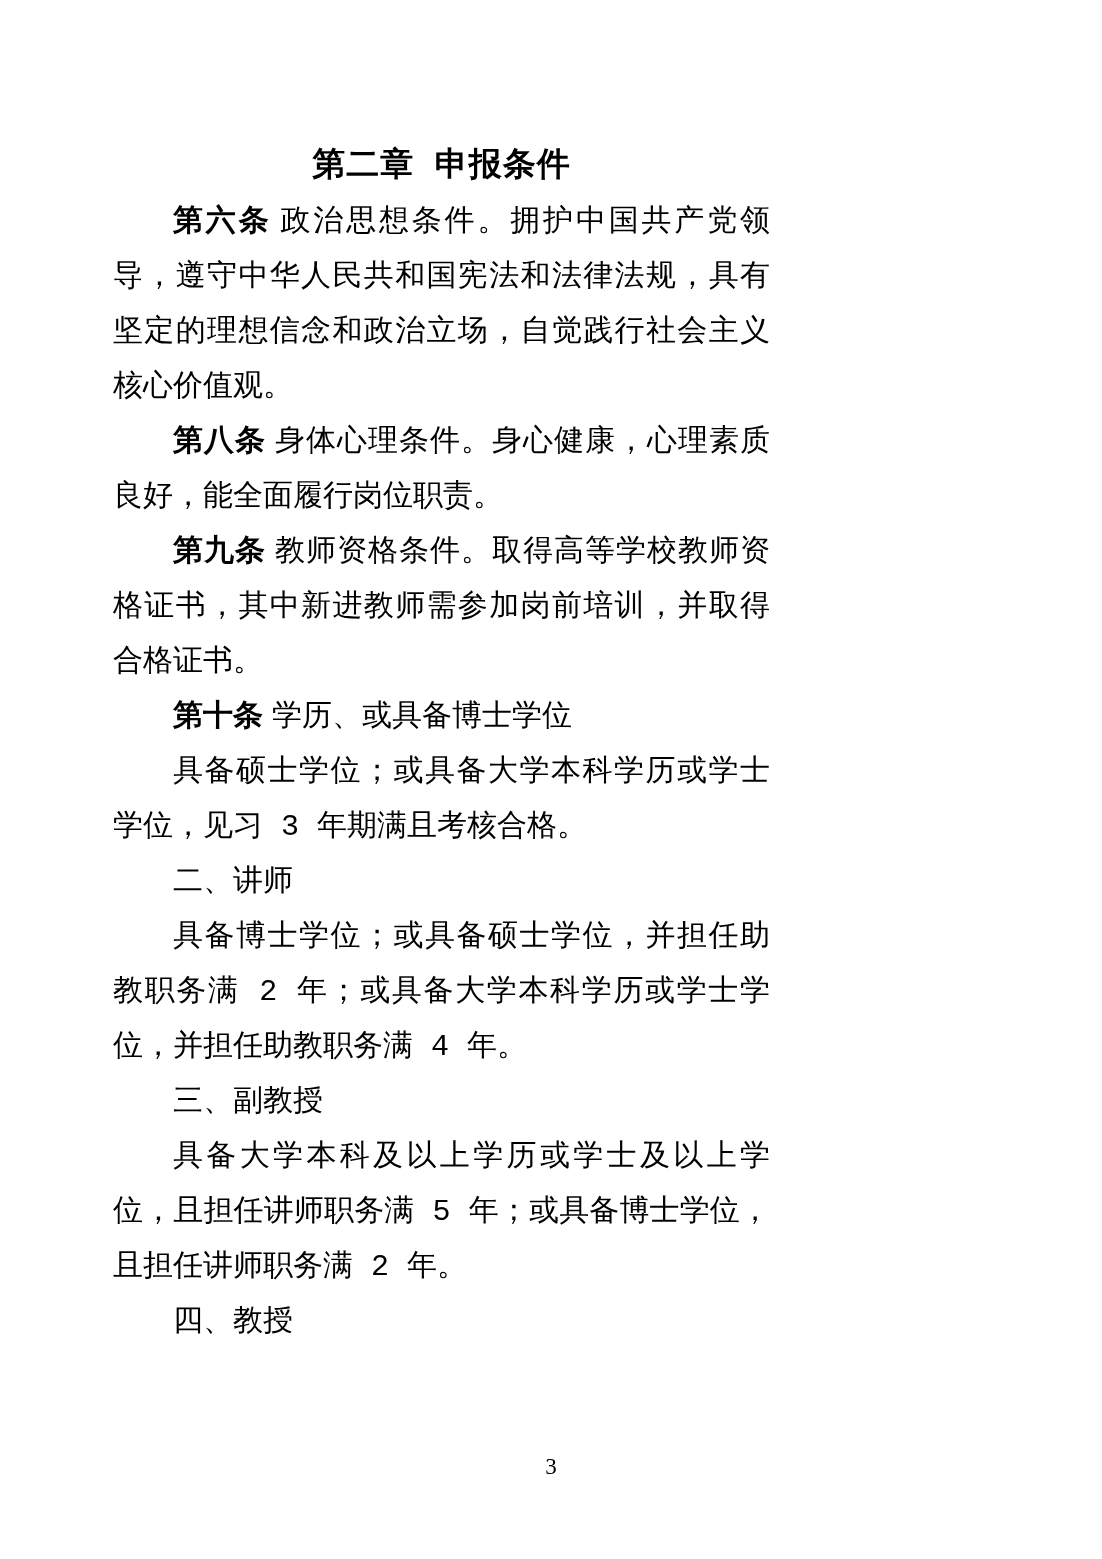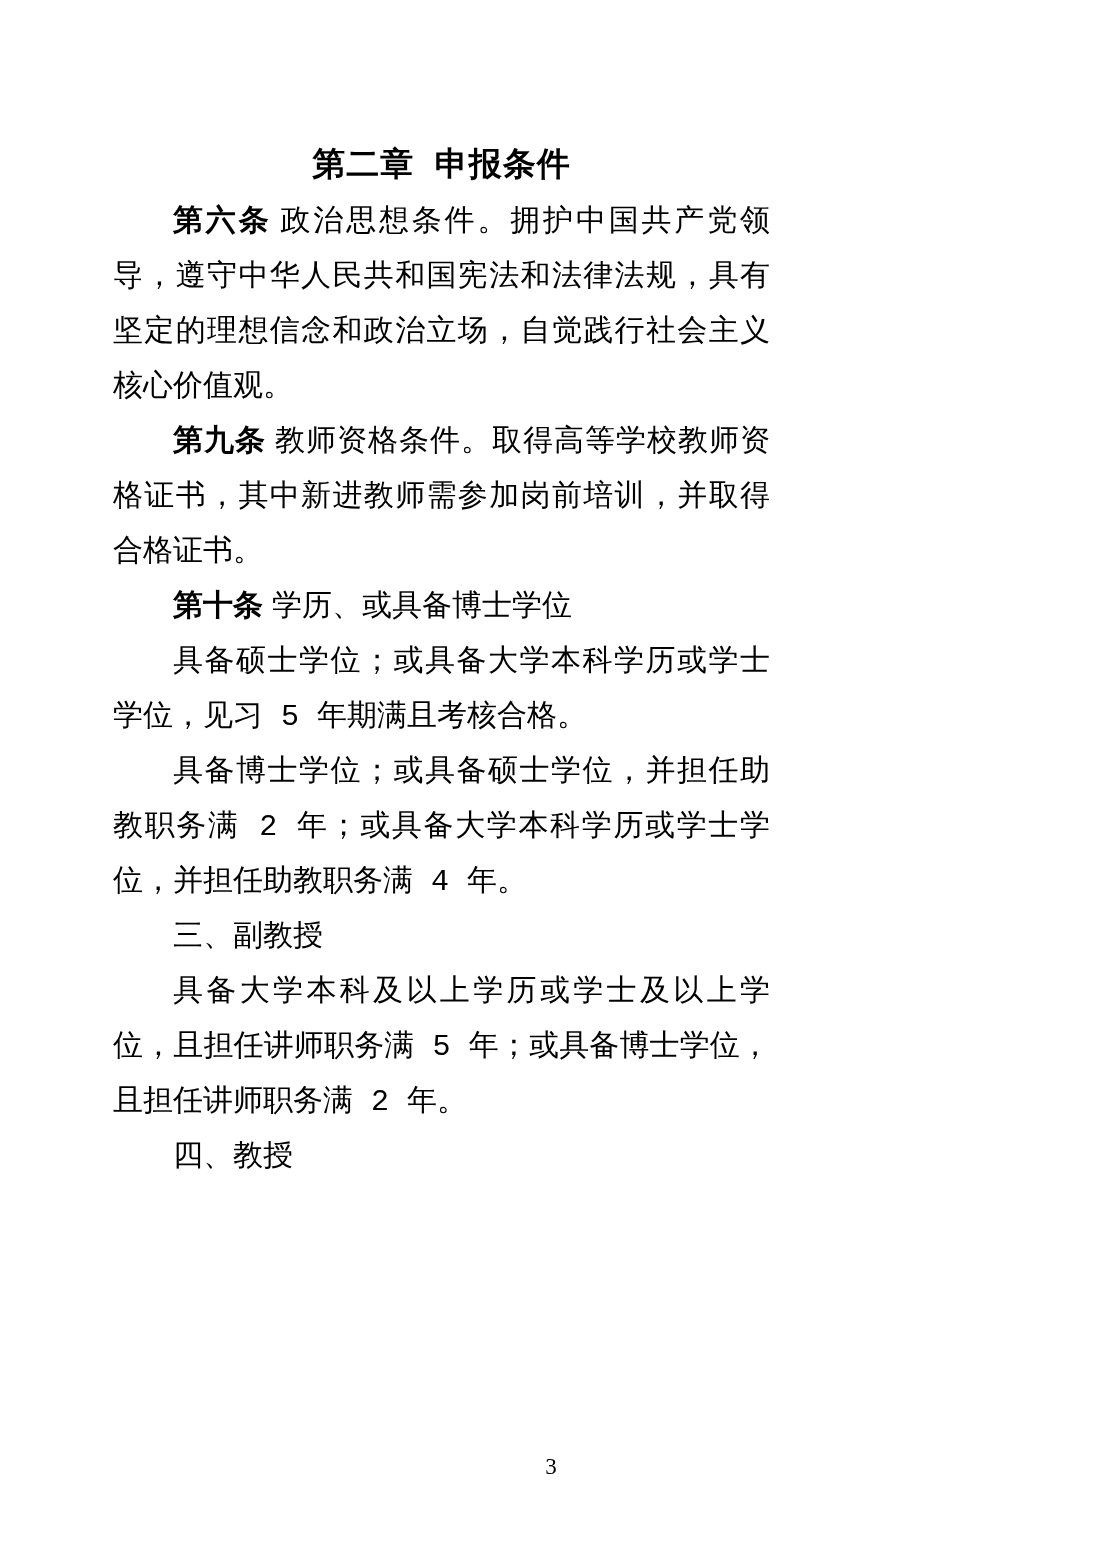--- a/index.html
+++ b/index.html
@@ -65,28 +65,30 @@
 <body>
 
 <div class="page">
   <h1 class="doc-title">第二章  申报条件</h1>
 
   <div class="doc-body" id="paragraphs">
 
       <p class="para"><b class="lead">第六条</b><span class="ptext">政治思想条件。拥护中国共产党领导，遵守中华人民共和国宪法和法律法规，具有坚定的理想信念和政治立场，自觉践行社会主义核心价值观。</span></p>
 
 
+      <p class="para"><b class="lead">第八条</b><span class="ptext">身体心理条件。身心健康，心理素质良好，能全面履行岗位职责。</span></p>
 
       <p class="para"><b class="lead">第九条</b><span class="ptext">教师资格条件。取得高等学校教师资格证书，其中新进教师需参加岗前培训，并取得合格证书。</span></p>
 
       <p class="para"><b class="lead">第十条</b><span class="ptext">学历、或具备博士学位</span></p>
 
 
-      <p class="para"><span class="ptext">具备硕士学位；或具备大学本科学历或学士学位，见习 5 年期满且考核合格。</span></p>
+      <p class="para"><span class="ptext">具备硕士学位；或具备大学本科学历或学士学位，见习 3 年期满且考核合格。</span></p>
 
+      <p class="para"><span class="ptext">二、讲师</span></p>
 
       <p class="para"><span class="ptext">具备博士学位；或具备硕士学位，并担任助教职务满 2 年；或具备大学本科学历或学士学位，并担任助教职务满 4 年。</span></p>
 
       <p class="para"><span class="ptext">三、副教授</span></p>
 
       <p class="para"><span class="ptext">具备大学本科及以上学历或学士及以上学位，且担任讲师职务满 5 年；或具备博士学位，且担任讲师职务满 2 年。</span></p>
 
       <p class="para"><span class="ptext">四、教授</span></p>
     </div>
 </div>

